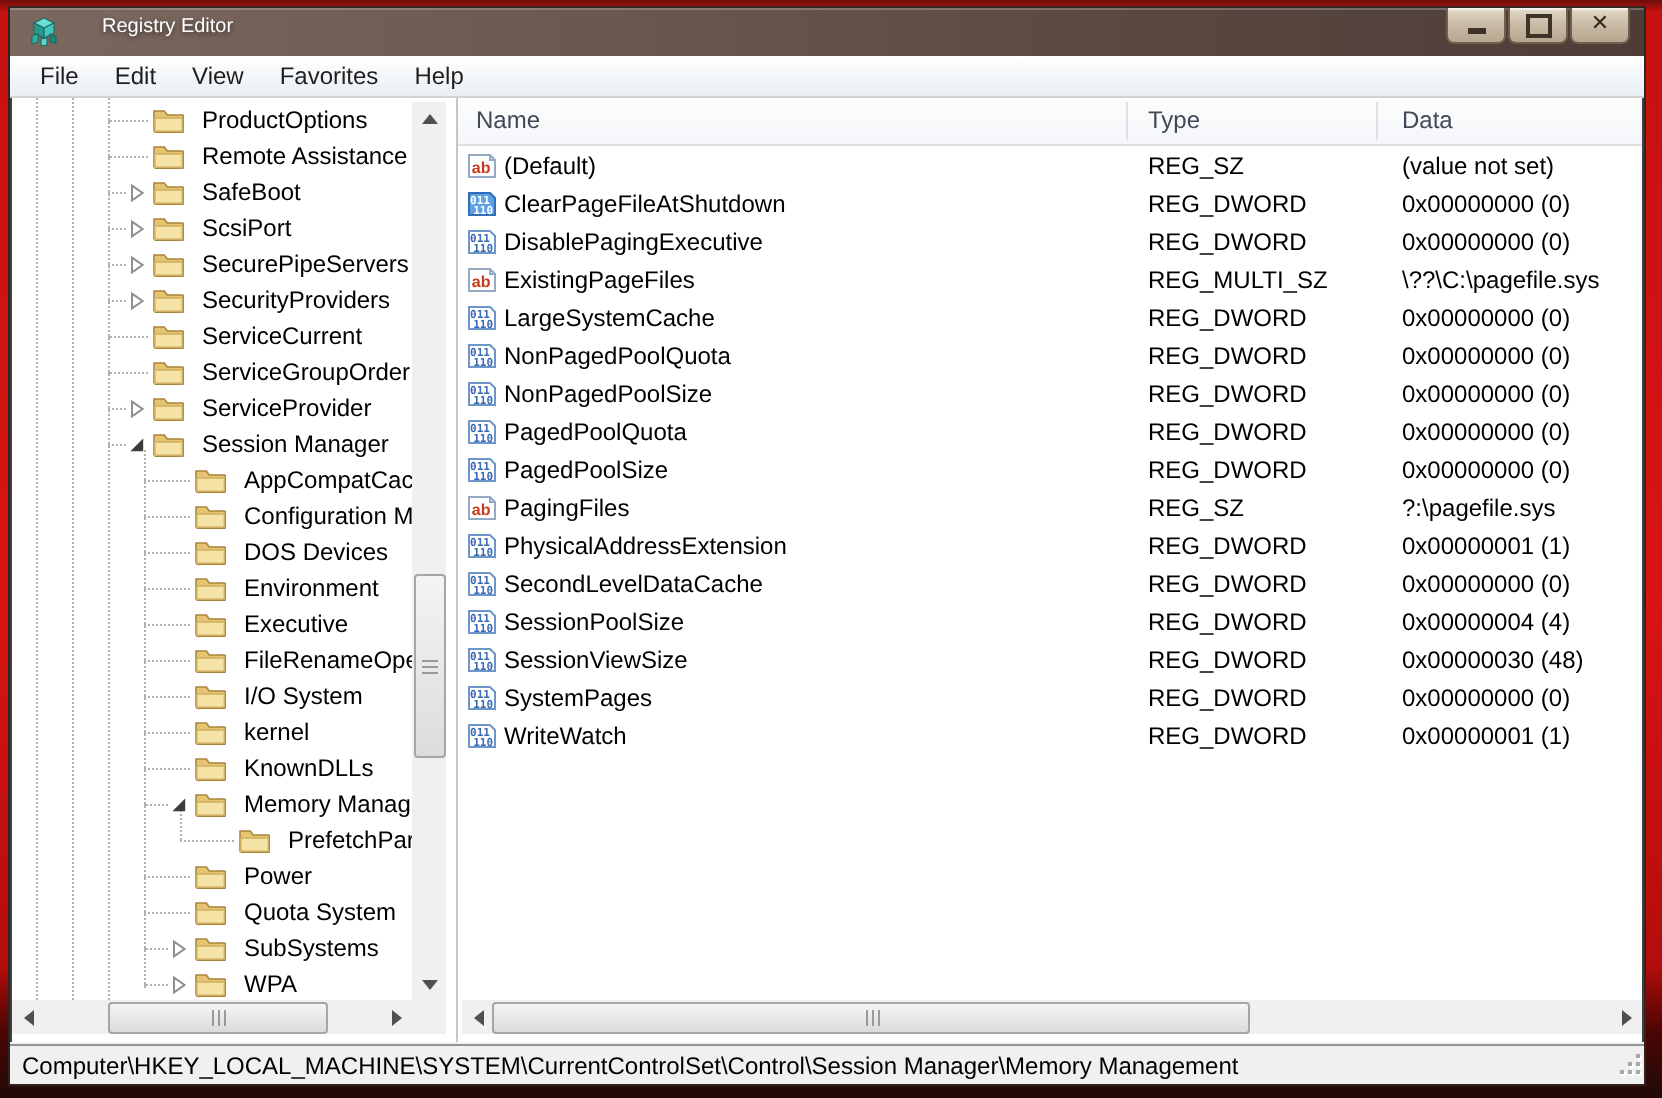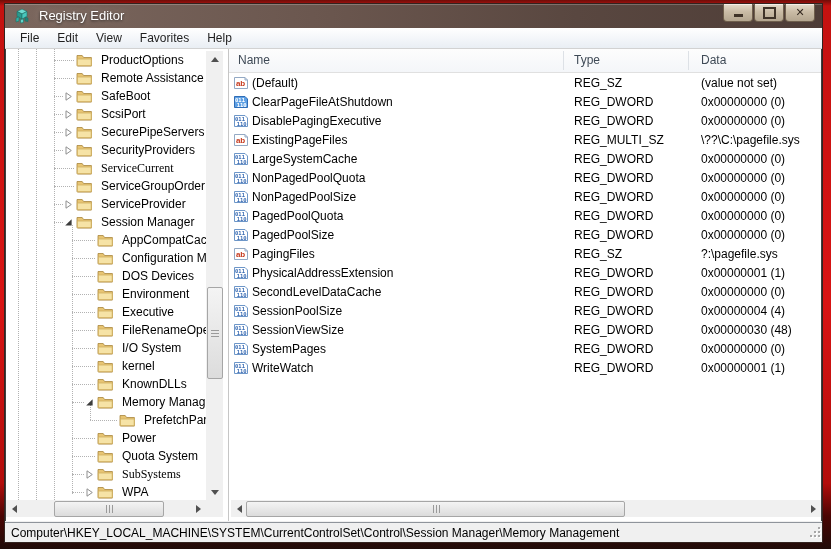--- a/index.html
+++ b/index.html
@@ -4,21 +4,21 @@
 <style>
   html,body{margin:0;padding:0}
   body{background:#140404;font-family:"Liberation Sans","DejaVu Sans",sans-serif;-webkit-font-smoothing:antialiased}
   #stage{position:relative;width:831px;height:549px;overflow:hidden;
     background:linear-gradient(180deg,#6e0d08 0,#c41210 6px,#d81414 55%,#b30d0b 88%,#4a0503 94%,#200b08 100%)}
   #win{position:absolute;left:4px;top:3px;width:817px;height:538px;border:1px solid #33231f;background:#f0f0f0}
   
   .titlebar{position:absolute;left:0;top:0;right:0;height:24px;
     background:linear-gradient(90deg,#7b675e,#6a564e 40%,#594740 70%,#4e3d37);
     box-shadow:inset 0 1px 0 rgba(255,255,255,.22);}
-  .apptitle{position:absolute;left:34px;top:4px;font-size:13px;color:#fff;
+  .apptitle{position:absolute;left:46px;top:4px;font-size:10px;color:#fff;
     text-shadow:0 1px 3px rgba(0,0,0,.7),0 0 8px rgba(255,255,255,.35)}
   .appicon{position:absolute;left:9px;top:4px;width:16px;height:16px}
   .winbtns{position:absolute;top:0;right:7px;display:flex;gap:1px}
   .wbtn{width:28px;height:17px;border:1px solid #6f5f4c;border-top:none;border-radius:0 0 4px 4px;
     background:linear-gradient(#e6dccc,#cabca6 45%,#b4a68f);display:flex;align-items:center;justify-content:center;
     box-shadow:inset 0 1px 0 rgba(255,255,255,.6)}
   .glyph-min{width:9px;height:3px;background:#3f3328;margin-top:5px}
   .glyph-max{width:9px;height:8px;border:2px solid #3f3328;background:transparent}
   .glyph-close{font-size:11px;font-weight:bold;color:#352a21;line-height:1}
   
@@ -166,21 +166,21 @@
             <span class="tconn" style="left:48px;width:9px;top:9px"></span>
             <svg class="texp" style="left:58px" viewBox="0 0 9 9">
               <path d="M2 .8 L7.3 4.5 L2 8.2 Z" fill="#fff" stroke="#8f8f8f"></path>
             </svg>
             <svg class="tfolder" style="left:70px" viewBox="0 0 16 14">
               <path d="M1 2.5 h5.2 l1.4 2 h7.4 a.8.8 0 0 1 .8.8 v7 a.8.8 0 0 1 -.8.8 H1.8 a.8.8 0 0 1 -.8-.8 Z" fill="#e7c472" stroke="#a8863e" stroke-width=".8"></path>
               <path d="M1.4 6 h13.8 v6.6 H1.4 Z" fill="#f6e3a6" stroke="#cfae60" stroke-width=".8"></path>
             </svg>
             <span class="tlabel" style="left:95px">SecurityProviders</span>
           </div>
-          <div class="trow" style="top: 110px; font-family: Liberation Serif, serif;">
+          <div class="trow" style="top: 110px;">
             <span class="tconn" style="left:48px;width:20px;top:9px"></span>
             <svg class="tfolder" style="left:70px" viewBox="0 0 16 14">
               <path d="M1 2.5 h5.2 l1.4 2 h7.4 a.8.8 0 0 1 .8.8 v7 a.8.8 0 0 1 -.8.8 H1.8 a.8.8 0 0 1 -.8-.8 Z" fill="#e7c472" stroke="#a8863e" stroke-width=".8"></path>
               <path d="M1.4 6 h13.8 v6.6 H1.4 Z" fill="#f6e3a6" stroke="#cfae60" stroke-width=".8"></path>
             </svg>
             <span class="tlabel" style="left:95px">ServiceCurrent</span>
           </div>
           <div class="trow" style="top: 128px;">
             <span class="tconn" style="left:48px;width:20px;top:9px"></span>
             <svg class="tfolder" style="left:70px" viewBox="0 0 16 14">
@@ -311,21 +311,21 @@
             <span class="tlabel" style="left:116px">Power</span>
           </div>
           <div class="trow" style="top: 398px;">
             <span class="tconn" style="left:66px;width:23px;top:9px"></span>
             <svg class="tfolder" style="left:91px" viewBox="0 0 16 14">
               <path d="M1 2.5 h5.2 l1.4 2 h7.4 a.8.8 0 0 1 .8.8 v7 a.8.8 0 0 1 -.8.8 H1.8 a.8.8 0 0 1 -.8-.8 Z" fill="#e7c472" stroke="#a8863e" stroke-width=".8"></path>
               <path d="M1.4 6 h13.8 v6.6 H1.4 Z" fill="#f6e3a6" stroke="#cfae60" stroke-width=".8"></path>
             </svg>
             <span class="tlabel" style="left:116px">Quota System</span>
           </div>
-          <div class="trow" style="top: 416px; font-family: Liberation Serif, serif;">
+          <div class="trow" style="top: 416px;">
             <span class="tconn" style="left:66px;width:12px;top:9px"></span>
             <svg class="texp" style="left:79px" viewBox="0 0 9 9">
               <path d="M2 .8 L7.3 4.5 L2 8.2 Z" fill="#fff" stroke="#8f8f8f"></path>
             </svg>
             <svg class="tfolder" style="left:91px" viewBox="0 0 16 14">
               <path d="M1 2.5 h5.2 l1.4 2 h7.4 a.8.8 0 0 1 .8.8 v7 a.8.8 0 0 1 -.8.8 H1.8 a.8.8 0 0 1 -.8-.8 Z" fill="#e7c472" stroke="#a8863e" stroke-width=".8"></path>
               <path d="M1.4 6 h13.8 v6.6 H1.4 Z" fill="#f6e3a6" stroke="#cfae60" stroke-width=".8"></path>
             </svg>
             <span class="tlabel" style="left:116px">SubSystems</span>
           </div>

